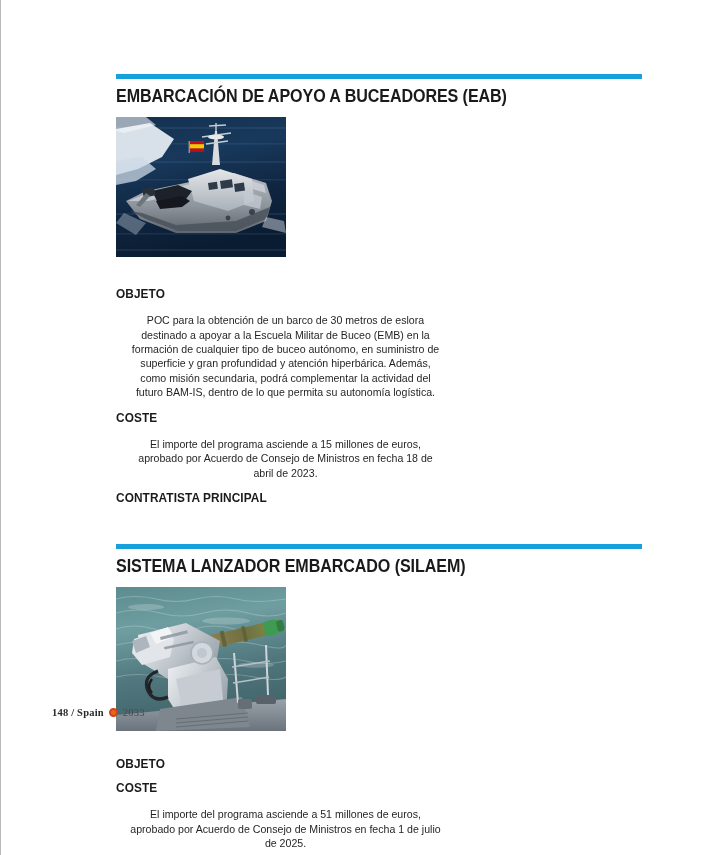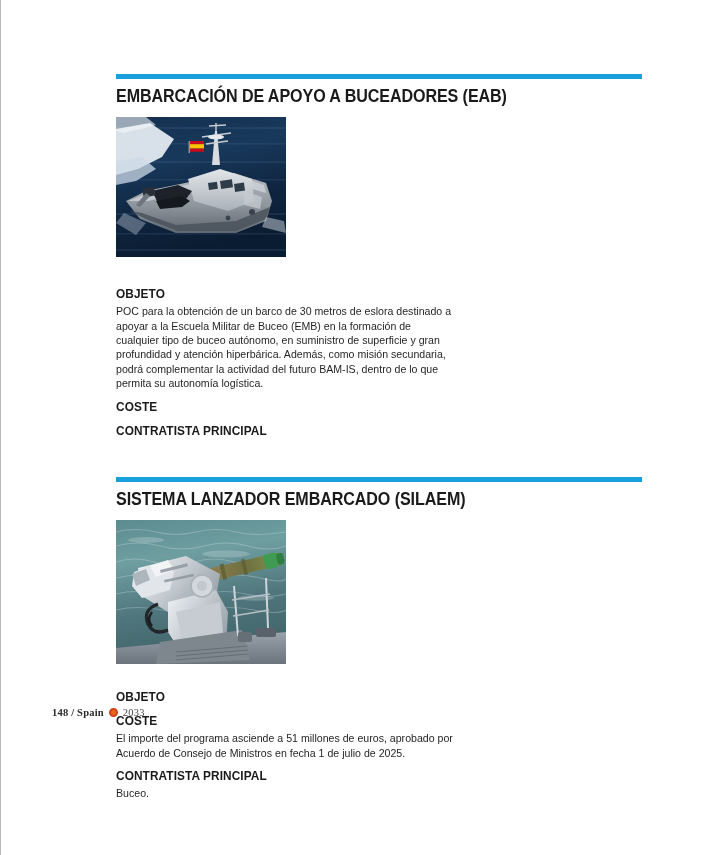--- a/index.html
+++ b/index.html
@@ -93,22 +93,22 @@
     line-height: 1.2;
     margin: 0 0 2px 0;
   }
   .sub-head.spaced { margin-top: 9px; }
 
   .para {
     font-family: "Liberation Sans", sans-serif;
     font-size: 10.6px;
     line-height: 1.36;
     color: #221f1f;
-    margin: 0;
-    text-align: left;
+    margin: 11px;
+    text-align: center;
   }
 
   
   .footer {
     position: absolute;
     left: 52px;
     bottom: 10px;
     display: flex;
     align-items: center;
     font-family: "Liberation Serif", serif;
@@ -226,20 +226,21 @@
               <path d="M8 96 L30 106 L20 118 L0 106 Z" fill="#dde6ee" opacity="0.35"></path>
             </svg>
           </div>
         </div>
 
         <div class="text-col">
           <div class="sub-head">OBJETO</div>
           <p class="para">POC para la obtención de un barco de 30 metros de eslora destinado a apoyar a la Escuela Militar de Buceo (EMB) en la formación de cualquier tipo de buceo autónomo, en suministro de superficie y gran profundidad y atención hiperbárica. Además, como misión secundaria, podrá complementar la actividad del futuro BAM-IS, dentro de lo que permita su autonomía logística.</p>
 
           <div class="sub-head spaced">COSTE</div>
+          <p class="para">El importe del programa asciende a 15 millones de euros, aprobado por Acuerdo de Consejo de Ministros en fecha 18 de abril de 2023.</p>
 
           <div class="sub-head spaced">CONTRATISTA PRINCIPAL</div>
         </div>
       </div>
     </div>
 
     <div class="section">
       <div class="accent-bar"></div>
       <div class="section-title">SISTEMA LANZADOR EMBARCADO (SILAEM)</div>
 

